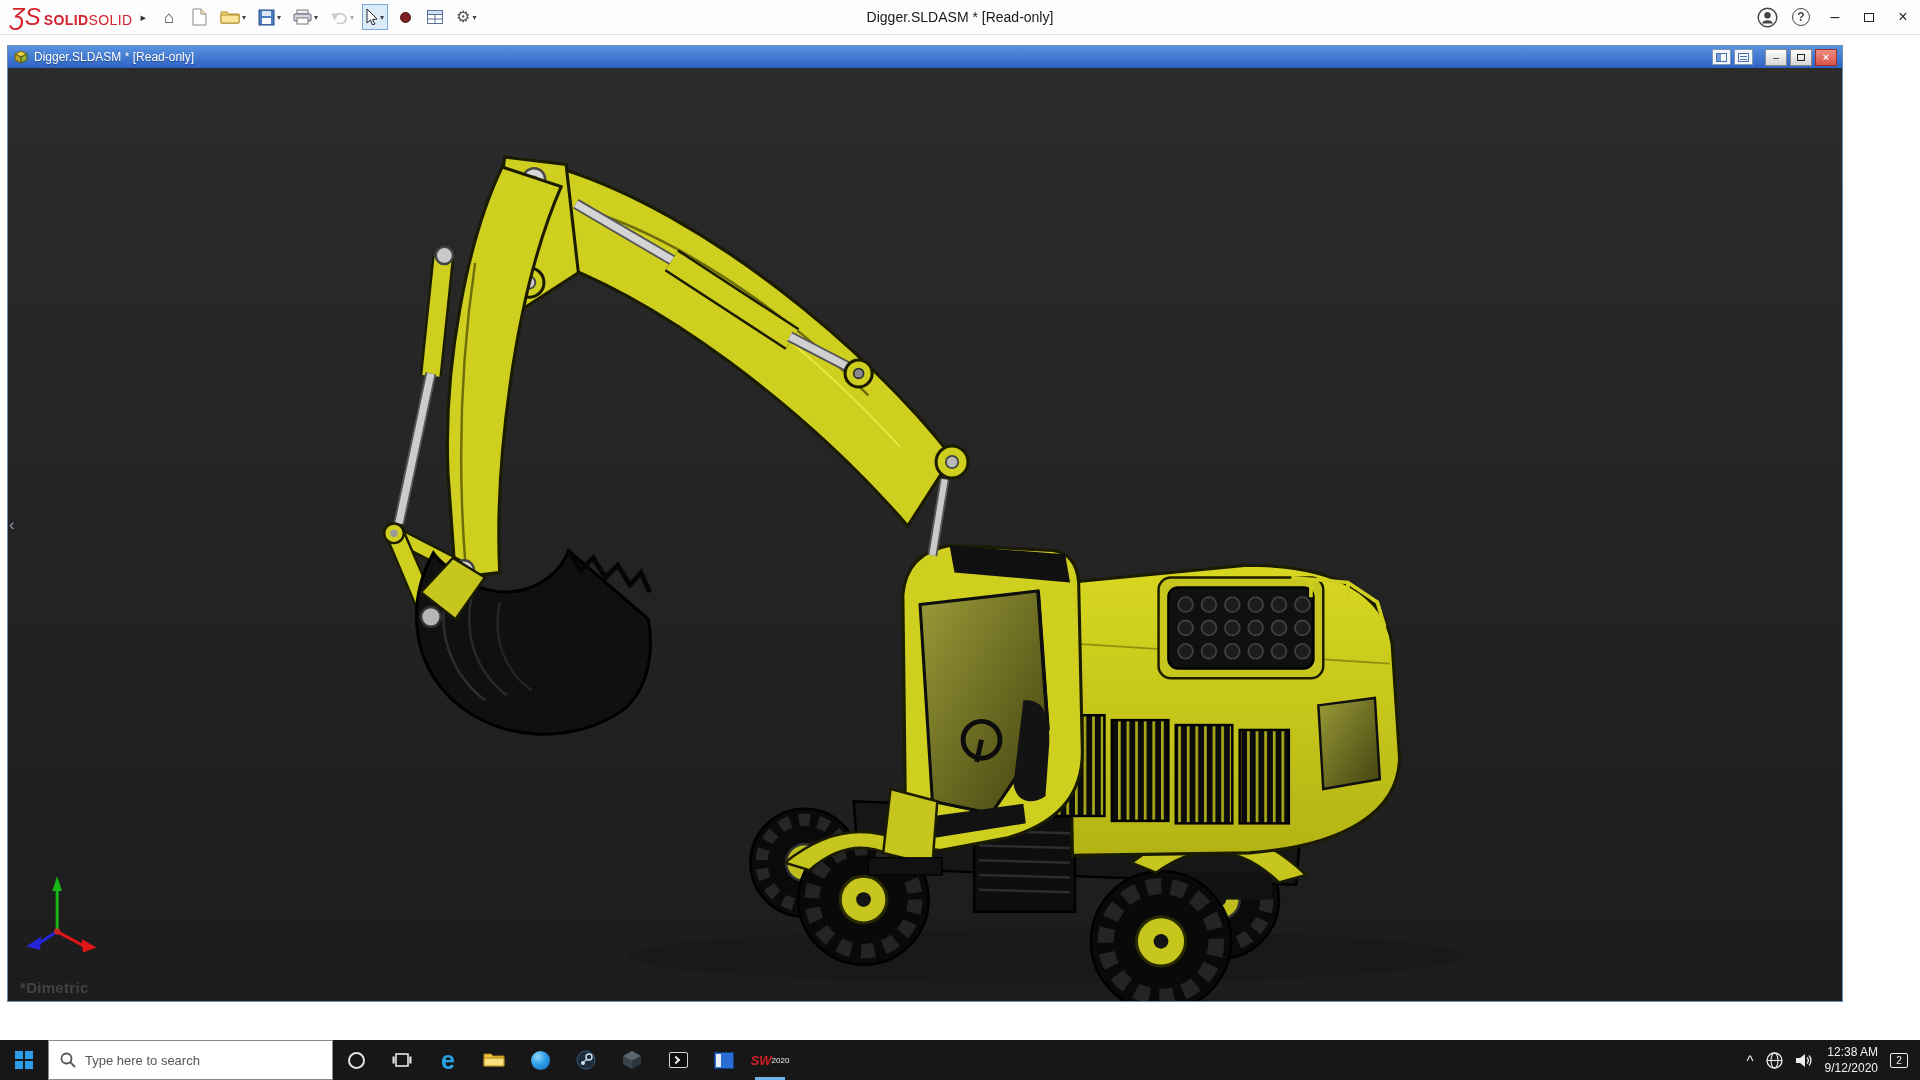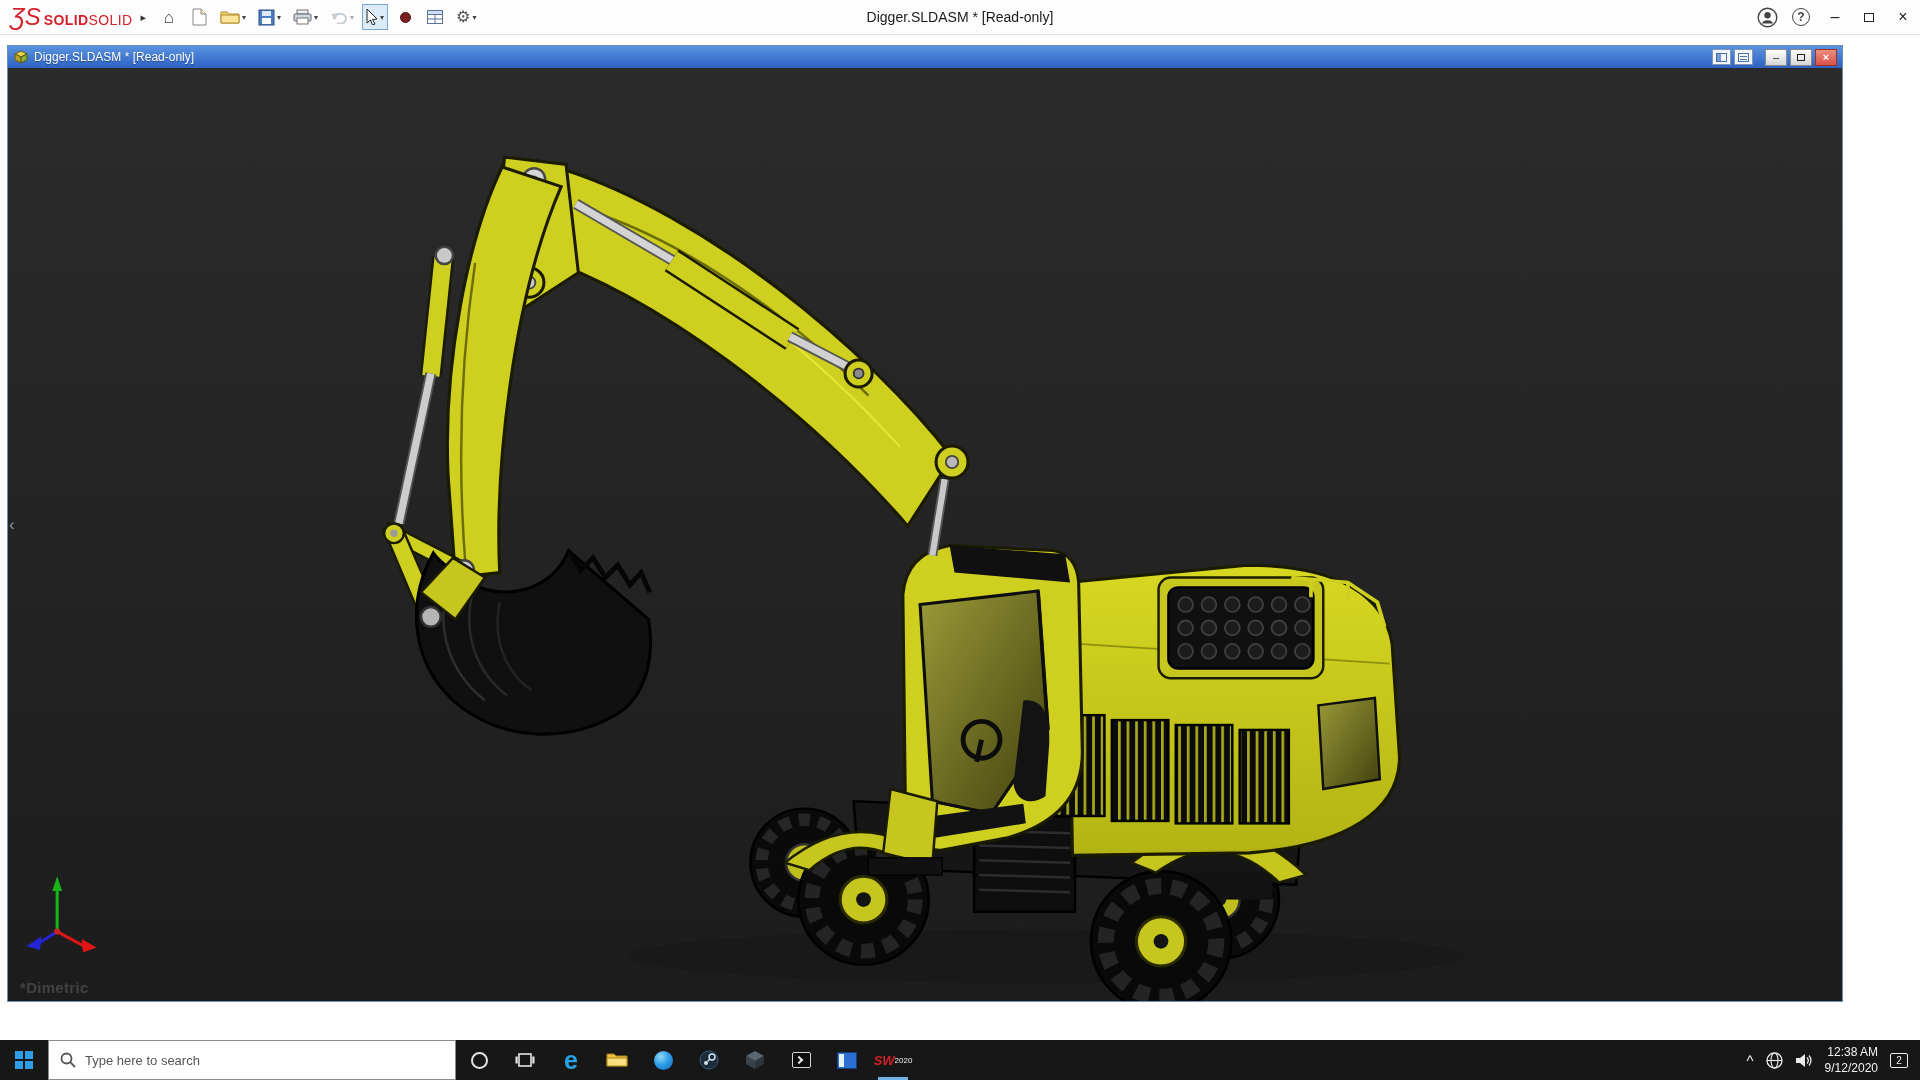--- a/index.html
+++ b/index.html
@@ -66,21 +66,21 @@
   .collapse-arrow { position:absolute; left:1px; top:48%; color:#8a97a6; font-size:17px; line-height:1; }
   .view-label { position:absolute; left:12px; bottom:5px; color:#424242;
     font-size:15px; font-weight:bold; letter-spacing:.3px; }
 
   
   .taskbar { height:40px; background:var(--taskbar-bg,#171717); display:flex;
     align-items:stretch; color:#eee; }
   .tb-start { width:48px; display:flex; align-items:center; justify-content:center; }
   .winlogo { display:grid; grid-template-columns:8px 8px; grid-template-rows:8px 8px; gap:2px; }
   .winlogo i { background:var(--accent-blue,#2f9ee8); display:block; }
-  .tb-search { width:408px; background:#fff; border:1px solid #8a8a8a;
+  .tb-search { width:285px; background:#fff; border:1px solid #8a8a8a;
     display:flex; align-items:center; gap:9px; padding:0 11px; }
   .tb-search input { flex:1; border:none; outline:none; font-size:13px; color:#222; background:transparent; }
   .tb-search input::placeholder { color:#555; }
   .tb-icon { width:46px; position:relative; display:flex; align-items:center; justify-content:center; }
   .cortana-ring { width:17px; height:17px; border:2px solid #dfe4e8; border-radius:50%; display:block; }
   .edge-e { font-size:25px; font-weight:bold; color:#27a3e0; line-height:1; }
   .orb { width:19px; height:19px; border-radius:50%; display:block;
     background:radial-gradient(circle at 35% 30%, #8fd8f4 0%, #2f9ee8 45%, #1166b4 100%); }
   .term { width:19px; height:16px; background:#0d0d0d; border:1.3px solid #cfd4d8;
     border-radius:2px; display:block; position:relative; }

